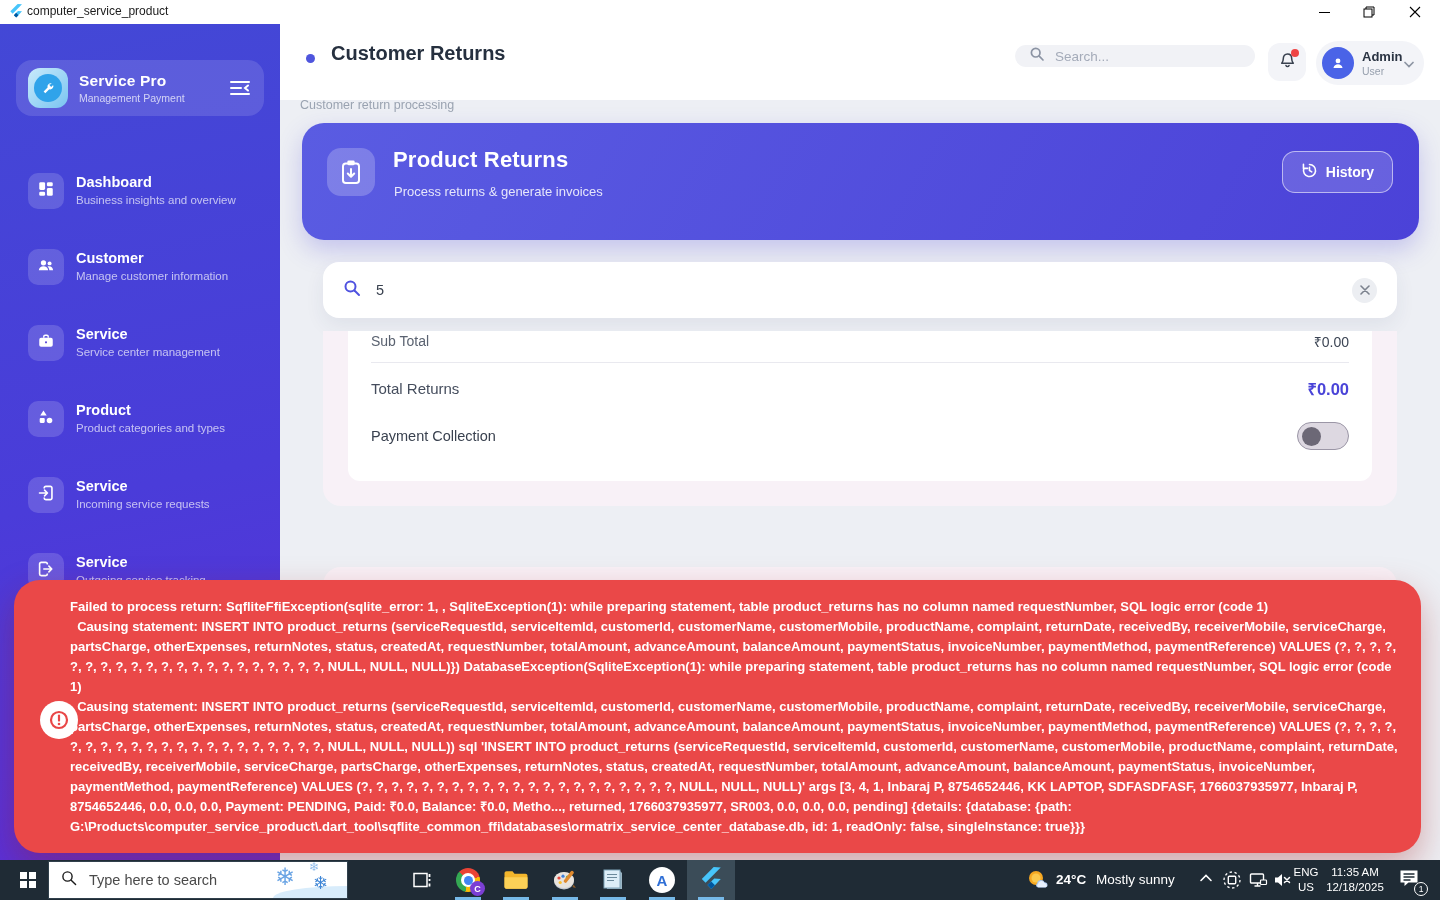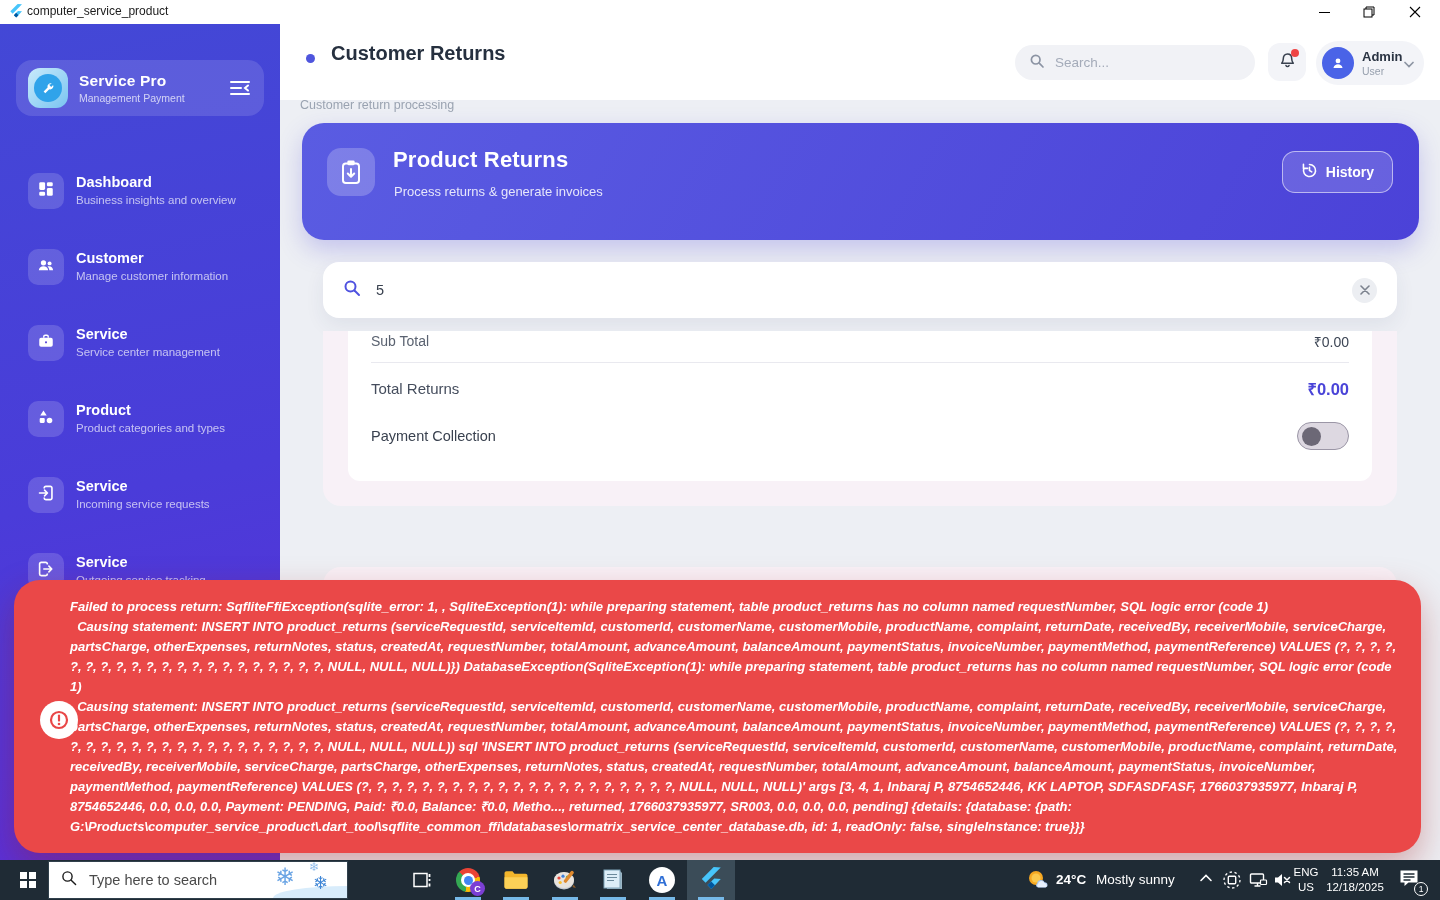--- a/index.html
+++ b/index.html
@@ -28,21 +28,21 @@
   .side-icon-tile { width:36px; height:36px; border-radius:10px; background:rgba(255,255,255,.16); display:flex; align-items:center; justify-content:center; flex:none; }
   .side-item-text { margin-left:12px; padding-top:1px; }
   .side-item-title { font-size:14.5px; font-weight:bold; color:#ffffff; }
   .side-item-sub { font-size:11.5px; color:rgba(255,255,255,.68); margin-top:4px; }
 
   
   .main-header { position:absolute; left:280px; top:24px; width:1160px; height:76px; background:#ffffff; z-index:5; }
   .page-dot { position:absolute; left:26px; top:30px; width:9px; height:9px; border-radius:50%; background:#4f55dd; }
   .page-title { position:absolute; left:51px; top:18px; font-size:20px; font-weight:bold; color:#26303f; }
   .page-subtitle { position:absolute; left:20px; top:50px; font-size:12.5px; color:#9aa3b1;margin-top:24px; }
-  .hdr-search { position:absolute; left:735px; top:21px; width:240px; height:35px; background:#f1f2f6; border-radius:18px; display:flex; align-items:center; padding:0 14px; }
+  .hdr-search { position:absolute; left:735px; top:21px; width:240px; height:22px; background:#f1f2f6; border-radius:18px; display:flex; align-items:center; padding:0 14px; }
   .hdr-search input { border:none; outline:none; background:transparent; font-size:13.5px; color:#6b7484; margin-left:10px; width:170px; font-family:"Liberation Sans",sans-serif; }
   .hdr-search input::placeholder { color:#a4abb9; }
   .bell-btn { position:absolute; left:988px; top:19px; width:38px; height:38px; background:#f3f4f8; border-radius:12px; display:flex; align-items:center; justify-content:center; }
   .bell-dot { position:absolute; right:7px; top:6px; width:8px; height:8px; border-radius:50%; background:#ef4444; }
   .user-pill { position:absolute; left:1036px; top:17px; width:108px; height:44px; background:#f3f4f8; border-radius:23px; display:flex; align-items:center; padding:0 10px 0 6px; }
   .avatar { width:32px; height:32px; border-radius:50%; background:#4a63e7; display:flex; align-items:center; justify-content:center; flex:none; }
   .user-text { margin-left:8px; flex:1; }
   .user-name { font-size:13px; font-weight:bold; color:#2a3342; }
   .user-role { font-size:10.5px; color:#97a0ae; margin-top:1px; }
 
@@ -73,21 +73,21 @@
   .payment-label { font-size:14.5px; color:#39414f; }
   .toggle { position:relative; width:52px; height:28px; border-radius:14px; background:#ddd8e1; border:1.5px solid #9b96a6; cursor:pointer; }
   .toggle-knob { position:absolute; left:4px; top:3.5px; width:19px; height:19px; border-radius:50%; background:#6c6876; }
 
   .notes-outer { position:absolute; left:0; top:236px; width:1074px; height:170px; background:#f8f1f7; border-radius:18px; }
   .notes-icon-tile { position:absolute; left:29px; top:16px; width:40px; height:40px; border-radius:11px; background:#d9f1e6; display:flex; align-items:center; justify-content:center; }
   .notes-pencil { width:22px; height:22px; border-radius:6px; background:#2abd8d; display:flex; align-items:center; justify-content:center; }
   .notes-title { position:absolute; left:75px; top:26px; font-size:17px; font-weight:bold; color:#26303f; }
 
   
-  .toast { position:absolute; left:14px; top:580px; width:1407px; height:273px; background:#ea4848; border-radius:26px; z-index:50; box-shadow:0 14px 34px rgba(160,30,30,.35);font-style:italic; }
+  .toast { position:absolute; left:14px; top:580px; width:1407px; height:273px; background:#ea4848; border-radius:26px; z-index:50; box-shadow:0 14px 34px rgba(160,30,30,.35); }
   .toast-icon { position:absolute; left:26px; top:701px; margin-top:-580px; width:38px; height:38px; border-radius:50%; background:#ffffff; display:flex; align-items:center; justify-content:center; }
   .toast-text { position:absolute; left:56px; top:17px; width:1330px; font-size:13px; line-height:20px; font-weight:bold; color:#ffffff; white-space:pre-wrap; word-break:break-word; }
 
   
   .taskbar { position:absolute; left:0; top:860px; width:1440px; height:40px; background:#1f2b35; z-index:100; }
   .start-btn { position:absolute; left:8px; top:0; width:40px; height:40px; display:flex; align-items:center; justify-content:center; }
   .win-logo { display:grid; grid-template-columns:7px 7px; grid-template-rows:7px 7px; gap:1.5px; }
   .win-logo span { background:#ffffff; }
   .tb-search { position:absolute; left:48px; top:1px; width:300px; height:38px; background:#ffffff; border:1px solid #30404c; display:flex; align-items:center; padding:0 12px; overflow:hidden; }
   .tb-search input { border:none; outline:none; background:transparent; font-size:14.5px; color:#4a4a4a; margin-left:12px; width:210px; font-family:"Liberation Sans",sans-serif; }

